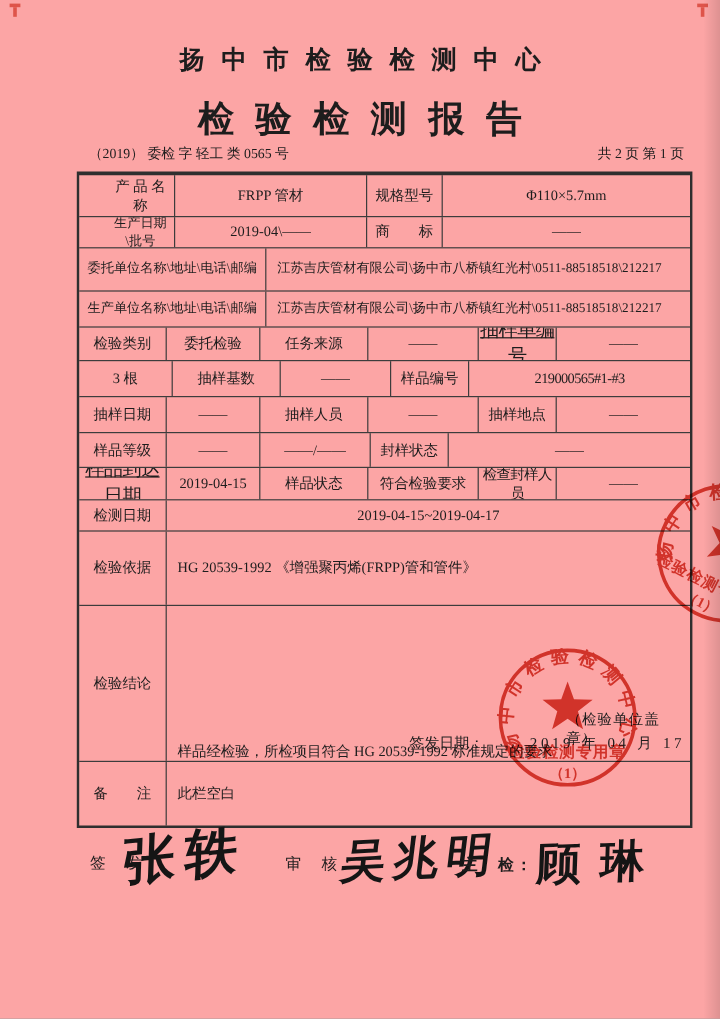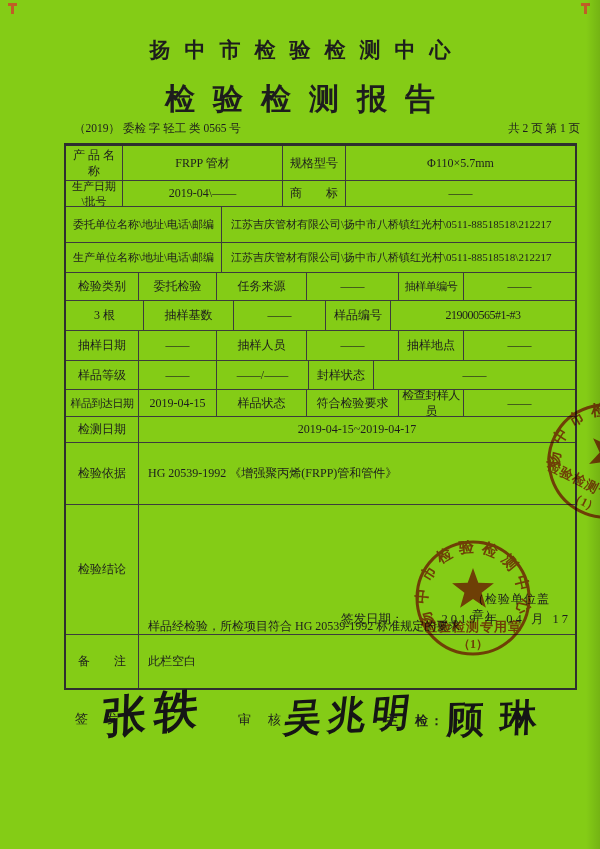--- a/index.html
+++ b/index.html
@@ -1,18 +1,18 @@
 <!DOCTYPE html>
 <html><head>
 <meta charset="utf-8">
 <style>
   html,body{margin:0;padding:0;background:#9a9a9a;}
   .sheet{
     position:relative;width:600px;height:849px;margin:0 auto;
-    background:#84cc16;overflow:hidden;
+    background:#fca5a5;overflow:hidden;
     font-family:"Liberation Serif","DejaVu Serif",serif;color:#1d1d1d;
   }
   .sheet::after{
     content:"";position:absolute;top:0;right:0;width:14px;height:849px;
     background:linear-gradient(to right,rgba(0,0,0,0),rgba(0,0,0,0.12));
     pointer-events:none;
   }
   
   .corner-mark{position:absolute;top:3px;width:9px;height:11px;opacity:.75;}
   .corner-mark i{display:block;background:#d43a2c;position:absolute;}
@@ -24,44 +24,44 @@
   .doc-header{position:absolute;top:0;left:0;width:600px;text-align:center;}
   .center-name{
     margin:0;padding-top:36px;font-size:21px;font-weight:bold;
     letter-spacing:14px;padding-left:14px;
   }
   .report-title{
     margin:0;padding-top:15px;font-size:30px;font-weight:bold;
     letter-spacing:18px;padding-left:18px;
   }
   .ref-row{
-    position:absolute;top:121px;left:74px;right:20px;
+    position:absolute;top:121px;left:74px;right:30px;
     display:flex;justify-content:space-between;font-size:11.5px;
   }
 
   
   .report-table{
     position:absolute;top:143px;left:64px;width:509px;
     border:2px solid #2f2f2f;border-top-width:3px;
     box-sizing:content-box;font-size:12px;
   }
   .tr{display:flex;border-bottom:1px solid #3c3c3c;box-sizing:border-box;}
   .tr:last-child{border-bottom:none;}
   .td{
     box-sizing:border-box;border-right:1px solid #3c3c3c;
     display:flex;align-items:center;justify-content:center;
     text-align:center;line-height:1.35;overflow:hidden;
   }
   .td:last-child{border-right:none;}
   .td.left{justify-content:flex-start;text-align:left;padding-left:9px;padding-right:4px;}
-  .td.tight{font-size:11px;letter-spacing:-0.5px;}
+  .td.tight{font-size:16px;letter-spacing:-0.5px;text-decoration:underline;}
   .td.vtight{font-size:12px;letter-spacing:-0.5px;}
   .td.small{font-size:11px;}
   .w73{width:73px;flex:none;} .w78{width:78px;flex:none;} .w90{width:90px;flex:none;}
-  .w92{width:92px;flex:none;} .w65{width:65px;flex:none;} .w81{width:57px;flex:none;}
+  .w92{width:92px;flex:none;} .w65{width:65px;flex:none;} .w81{width:57px;flex:none;margin-left:23px;}
   .w160{width:160px;flex:none;} .w63{width:63px;flex:none;} .w156{width:156px;flex:none;}
   .grow{flex:1 1 auto;}
 
   .conclusion-cell{position:relative;align-items:flex-end;justify-content:flex-start;
     text-align:left;padding:34px 10px 0 9px;}
   .seal-note{position:absolute;top:86px;left:333px;font-size:12px;letter-spacing:1px;}
   .sign-line{position:absolute;top:106px;left:202px;font-size:12.5px;white-space:nowrap;}
   .sign-line .date{margin-left:38px;letter-spacing:3px;}
 
   

